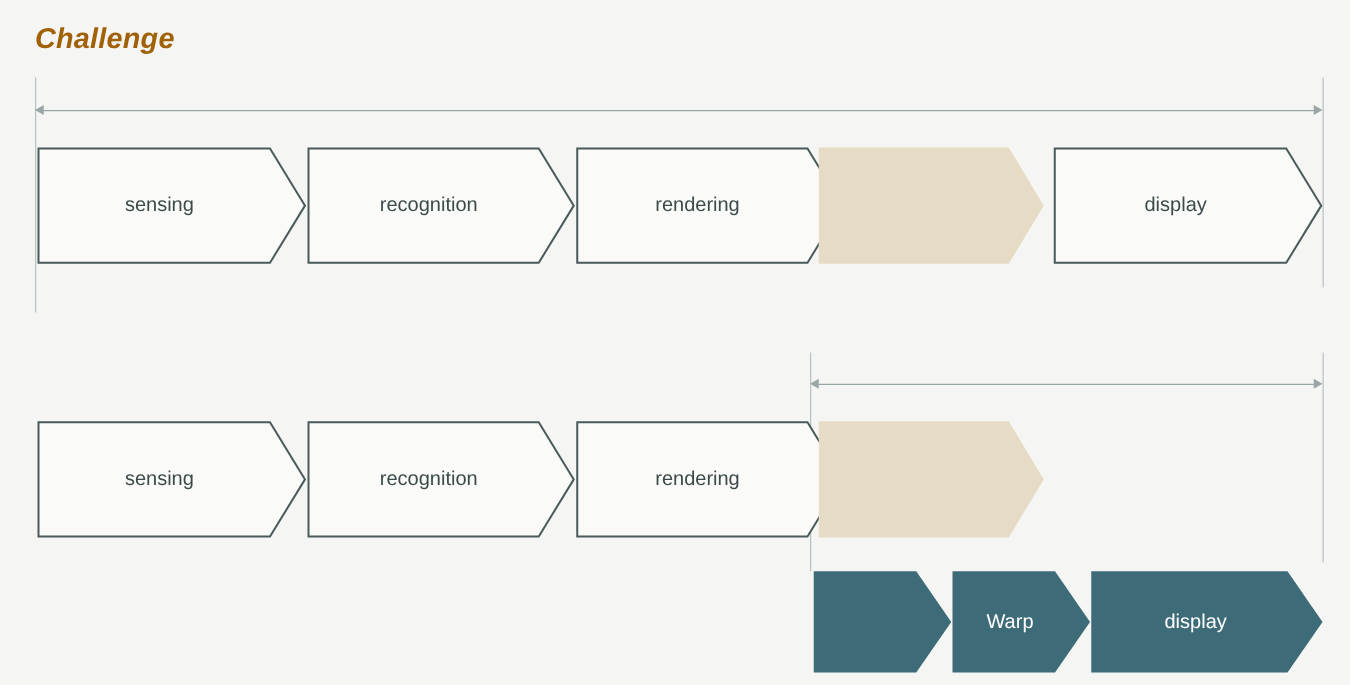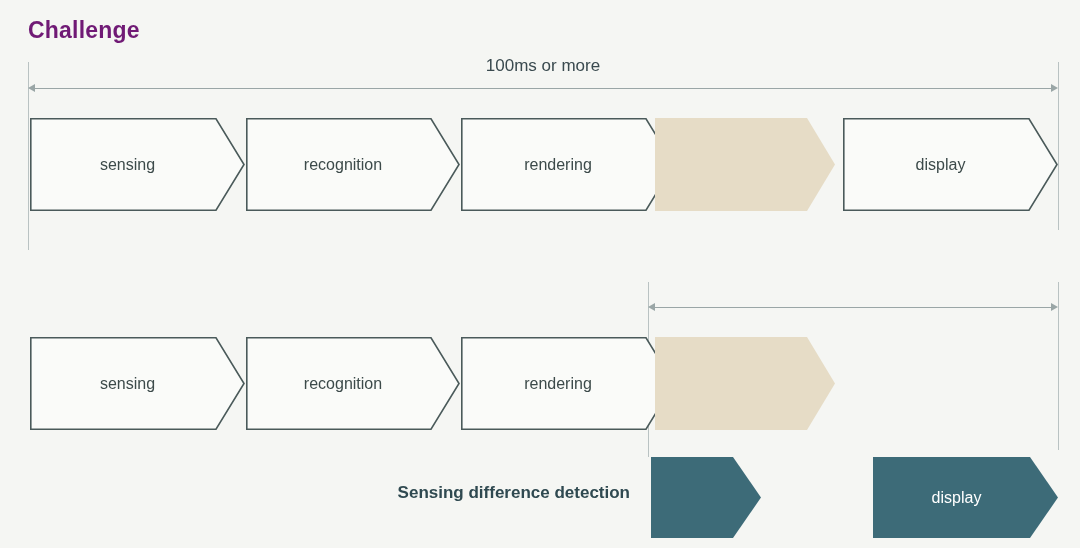--- a/index.html
+++ b/index.html
@@ -16,23 +16,24 @@
   #canvas {
     position: relative;
     width: 1080px;
     height: 548px;
   }
 
   .section-title {
     position: absolute;
     font-size: 23px;
     font-weight: bold;
-    color: #701a75;
+    color: #a16207;
     letter-spacing: 0.2px;
     white-space: nowrap;
+    font-style: italic;
   }
 
   
   .rail {
     position: absolute;
     width: 1px;
     background: #b9c2c2;
   }
 
   
@@ -100,21 +101,20 @@
 </head>
 <body>
 
 <div id="canvas">
 
   <div class="section-title" style="left:28px; top:17px;">Challenge</div>
 
   <div class="rail" style="left:28px; top:62px; height:188px;"></div>
   <div class="rail" style="left:1058px; top:62px; height:168px;"></div>
 
-  <div class="dim-label" style="left:28px; top:56px; width:1030px;">100ms or more</div>
   <div class="dim-line" style="left:31px; top:88px; width:1024px;"></div>
   <div class="dim-arrow left" style="left:28px; top:84px;"></div>
   <div class="dim-arrow right" style="left:1051px; top:84px;"></div>
 
   <div class="stage stage-outline" style="left:30px; top:118px; width:215px; height:93px;">
     <svg width="215" height="93" viewBox="0 0 215 93" preserveAspectRatio="none">
       <polygon points="0.8,0.8 186,0.8 214,46.5 186,92.2 0.8,92.2" fill="#fafbf9" stroke="#4a5a5a" stroke-width="1.6"></polygon>
     </svg>
     <span class="stage-label" style="margin-right:20px;">sensing</span>
   </div>
@@ -176,29 +176,34 @@
     <span class="stage-label" style="margin-right:20px;">rendering</span>
   </div>
 
   <div class="stage" style="left:655px; top:337px; width:180px; height:93px;">
     <svg width="180" height="93" viewBox="0 0 180 93" preserveAspectRatio="none">
       <polygon points="0,0 152,0 180,46.5 152,93 0,93" fill="#e6dcc6"></polygon>
     </svg>
     <span class="stage-label"></span>
   </div>
 
-  <div class="side-label" style="left:250px; top:483px; width:380px;">Sensing difference detection</div>
 
   <div class="stage stage-filled" style="left:651px; top:457px; width:110px; height:81px;">
     <svg width="110" height="81" viewBox="0 0 110 81" preserveAspectRatio="none">
       <polygon points="0,0 82,0 110,40.5 82,81 0,81" fill="#3d6b78"></polygon>
     </svg>
     <span class="stage-label" style="margin-right:18px;"></span>
   </div>
 
+  <div class="stage stage-filled" style="left:762px; top:457px; width:110px; height:81px;">
+    <svg width="110" height="81" viewBox="0 0 110 81" preserveAspectRatio="none">
+      <polygon points="0,0 82,0 110,40.5 82,81 0,81" fill="#3d6b78"></polygon>
+    </svg>
+    <span class="stage-label" style="margin-right:18px;">Warp</span>
+  </div>
 
   <div class="stage stage-filled" style="left:873px; top:457px; width:185px; height:81px;">
     <svg width="185" height="81" viewBox="0 0 185 81" preserveAspectRatio="none">
       <polygon points="0,0 157,0 185,40.5 157,81 0,81" fill="#3d6b78"></polygon>
     </svg>
     <span class="stage-label" style="margin-right:18px;">display</span>
   </div>
 
 </div>
 

